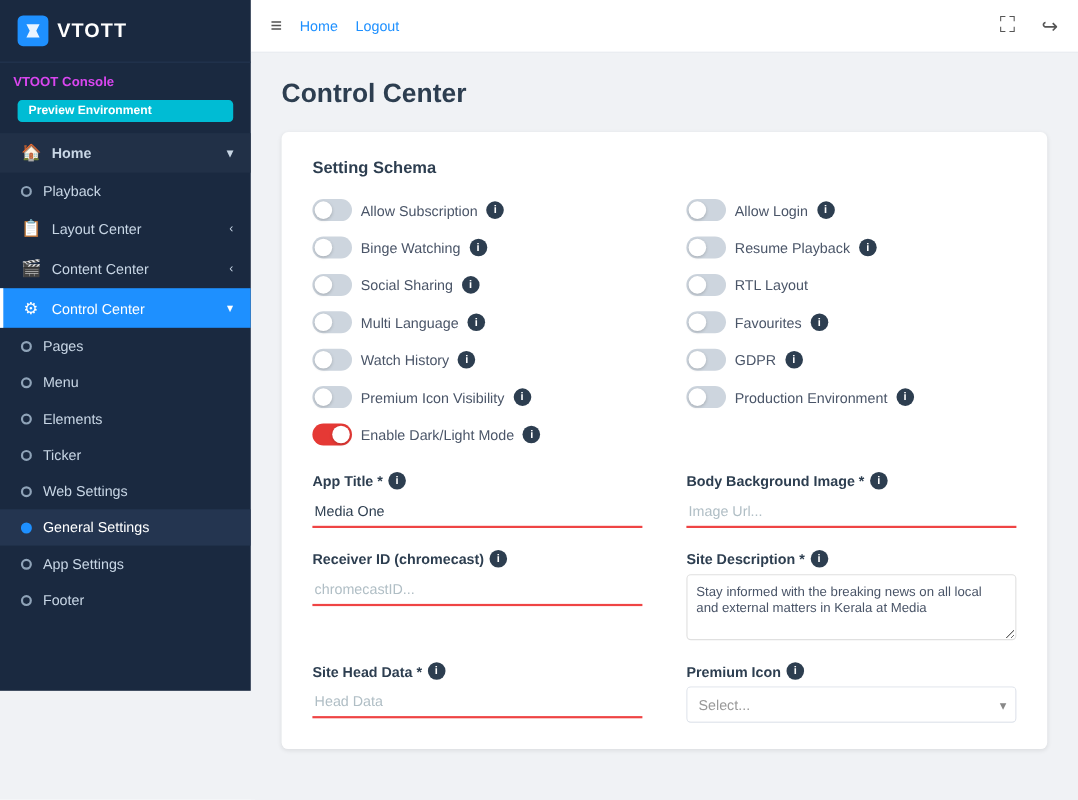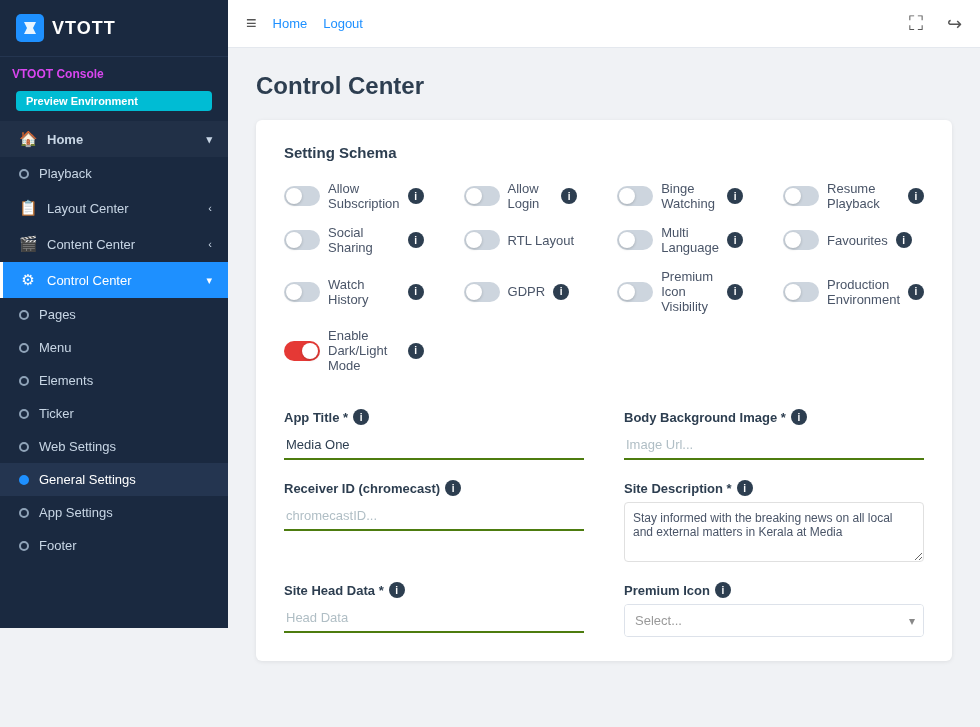--- a/index.html
+++ b/index.html
@@ -116,23 +116,23 @@
       box-shadow: 0 1px 4px rgba(0,0,0,0.08);
     }
     .card-title {
       font-size: 15px; font-weight: 600; color: #2d3e50;
       margin-bottom: 20px;
     }
 
     
     .toggle-grid {
       display: grid;
-      grid-template-columns: 1fr 1fr 1fr 1fr;
+      grid-template-columns: 1fr 1fr;
       gap: 14px 40px;
-      margin-bottom: 36px;
+      margin-bottom: 24px;
     }
     .toggle-row {
       display: flex; align-items: center; gap: 8px;
     }
     .toggle {
       width: 36px; height: 20px;
       border-radius: 10px;
       background: #cdd5de;
       position: relative;
       cursor: pointer;
@@ -167,21 +167,21 @@
       grid-template-columns: 1fr 1fr;
       gap: 20px 40px;
     }
     .form-field { display: flex; flex-direction: column; gap: 6px; }
     .form-label {
       font-size: 13px; font-weight: 600; color: #2d3e50;
       display: flex; align-items: center; gap: 5px;
     }
     .form-input {
       border: none;
-      border-bottom: 2px solid #4d7c0f;
+      border-bottom: 2px solid #ef4444;
       padding: 6px 2px;
       font-size: 13px;
       color: #2d3e50;
       outline: none;
       background: transparent;
       width: 100%;
     }
     .form-input::placeholder { color: #b0bec5; }
     .form-textarea {
       border: 1px solid #e0e0e0;

